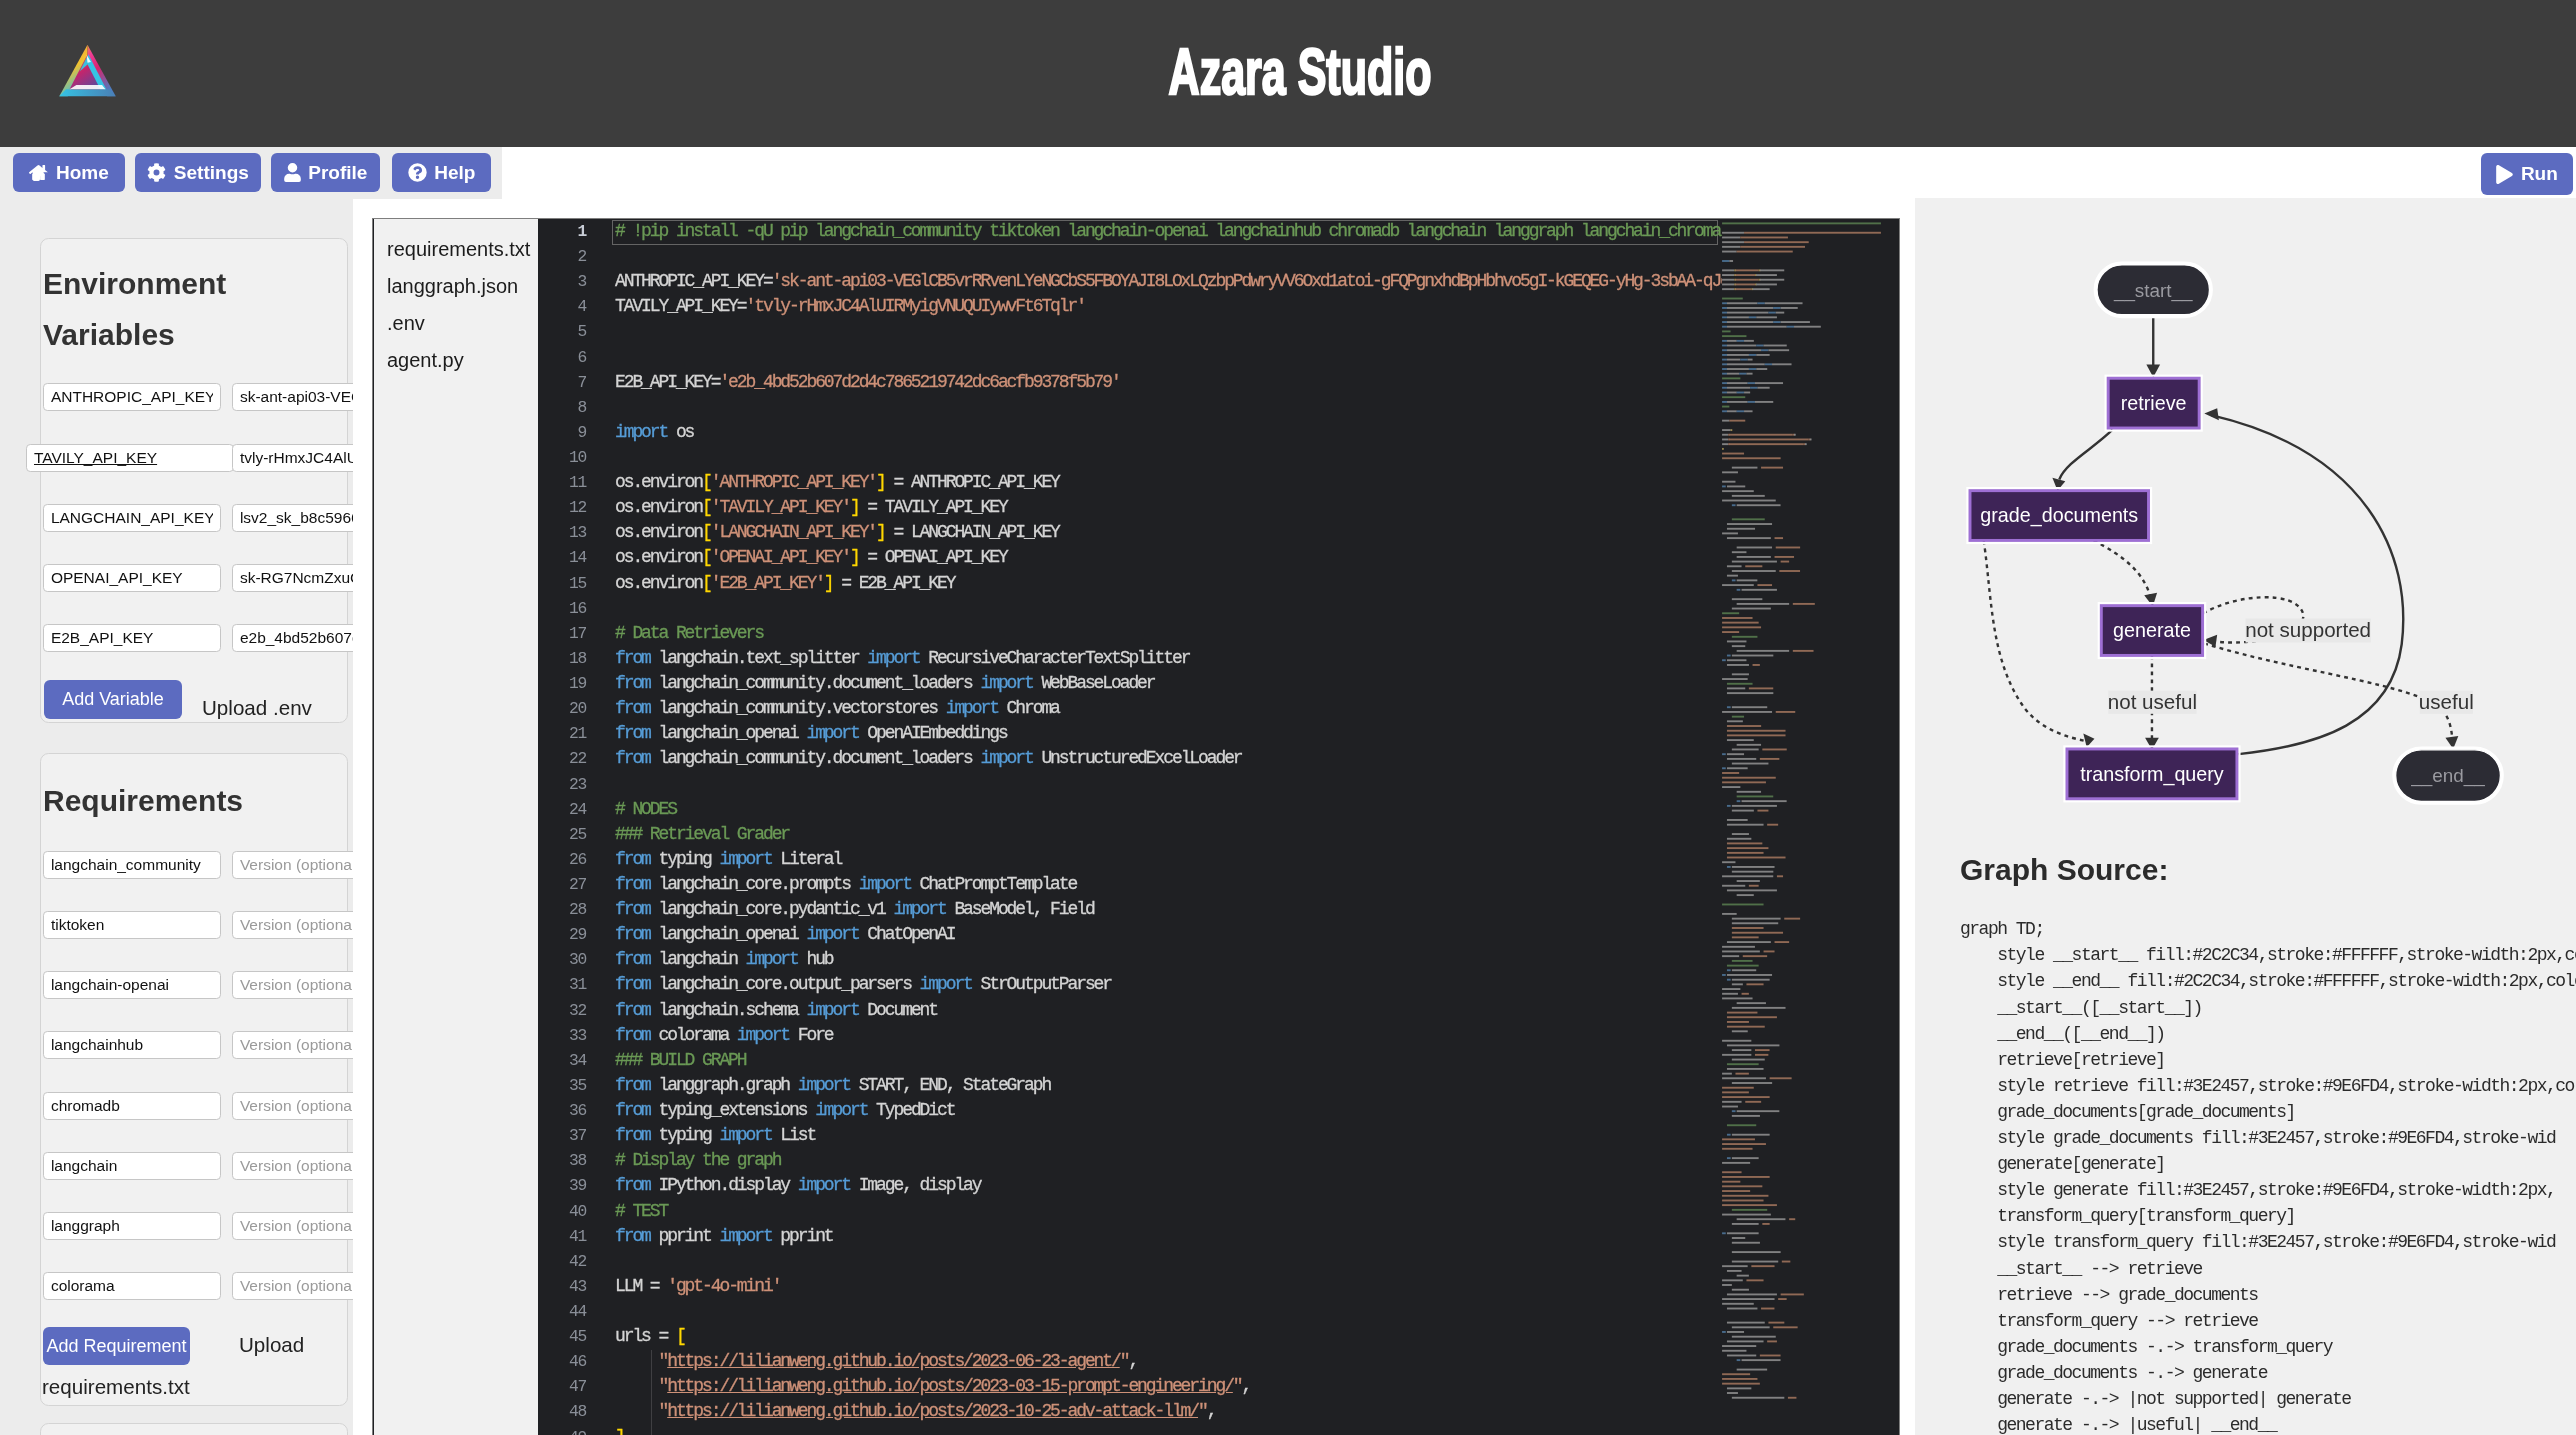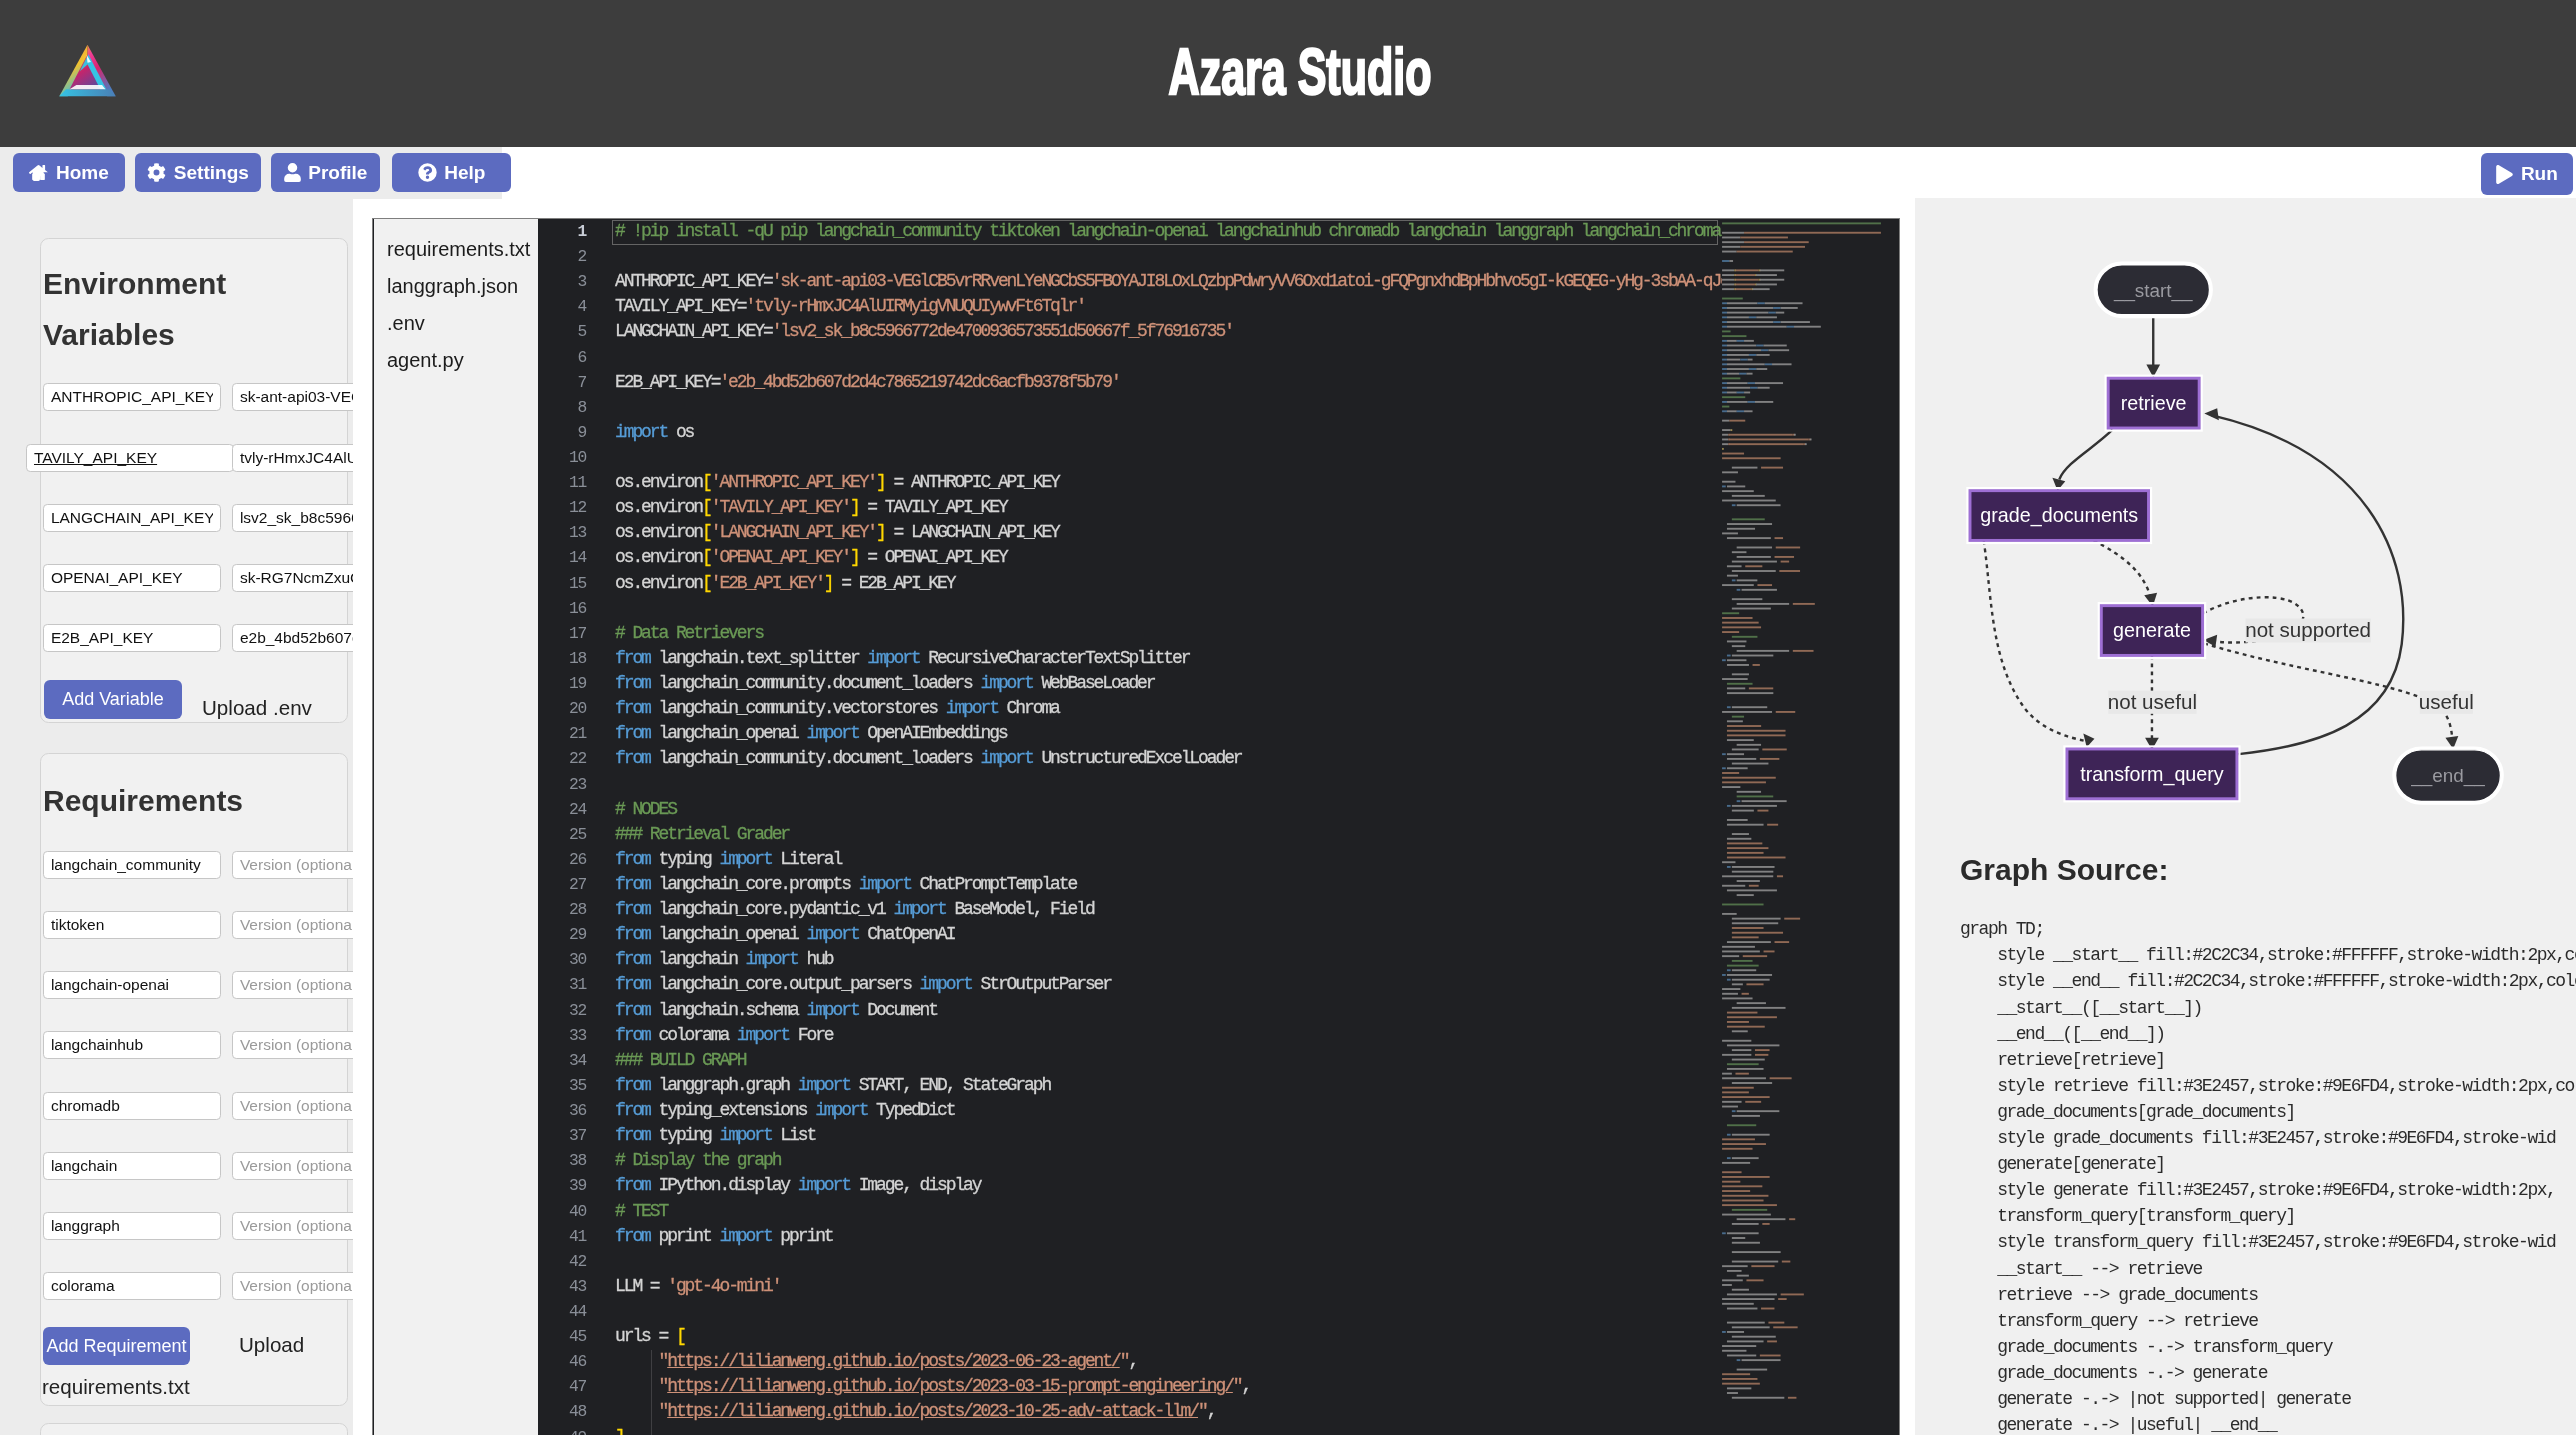--- a/index.html
+++ b/index.html
@@ -91,21 +91,21 @@
       <path d="M487.4 315.7l-42.6-24.6c4.3-23.2 4.3-47 0-70.2l42.6-24.6a12 12 0 0 0 5.5-14 246.8 246.8 0 0 0-54.7-94.6 12 12 0 0 0-14.8-2.3l-42.6 24.6a192.6 192.6 0 0 0-60.8-35.1V25.8a12 12 0 0 0-9.4-11.7 249.2 249.2 0 0 0-109.2 0 12 12 0 0 0-9.4 11.7v49.2a198.7 198.7 0 0 0-60.8 35.1L88.7 85.5a11.8 11.8 0 0 0-14.8 2.3 245.3 245.3 0 0 0-54.7 94.6 12 12 0 0 0 5.5 14l42.6 24.6a194.3 194.3 0 0 0 0 70.2l-42.6 24.6a12 12 0 0 0-5.5 14 246.8 246.8 0 0 0 54.7 94.6 12 12 0 0 0 14.8 2.3l42.6-24.6a192.6 192.6 0 0 0 60.8 35.1v49.2a12 12 0 0 0 9.4 11.7 249.2 249.2 0 0 0 109.2 0 12 12 0 0 0 9.4-11.7v-49.2a198.7 198.7 0 0 0 60.8-35.1l42.6 24.6a11.8 11.8 0 0 0 14.8-2.3 245.3 245.3 0 0 0 54.7-94.6 12 12 0 0 0-5.5-14zM256 336a80 80 0 1 1 80-80 80.1 80.1 0 0 1-80 80z"></path>
     </svg>
     <span>Settings</span>
   </div>
 <div class="btn nbt" style="left:271px;width:109px">
     <svg width="17" height="19" viewBox="0 0 448 512" fill="#fff">
       <path d="M224 256a128 128 0 1 0-128-128 128 128 0 0 0 128 128zm89.6 32h-16.7a174.1 174.1 0 0 1-145.8 0h-16.7A134.4 134.4 0 0 0 0 422.4V464a48 48 0 0 0 48 48h352a48 48 0 0 0 48-48v-41.6A134.4 134.4 0 0 0 313.6 288z"></path>
     </svg>
     <span>Profile</span>
   </div>
-<div class="btn nbt" style="left:392px;width:119px">
+<div class="btn nbt" style="left:392px;width:99px">
     <svg width="19" height="19" viewBox="0 0 512 512" fill="#fff">
       <path d="M504 256a248 248 0 1 1-496 0 248 248 0 0 1 496 0zM262.7 90c-54.5 0-89.3 23-116.5 63.8a12 12 0 0 0 2.7 16.2l34.7 26.3a12 12 0 0 0 16.7-2.1c17.9-22.7 30.1-35.8 57.3-35.8 20.4 0 45.7 13.1 45.7 33 0 15-12.4 22.7-32.5 34C247.1 238.5 216 254.9 216 296v4a12 12 0 0 0 12 12h56a12 12 0 0 0 12-12v-1.3c0-28.5 83.2-29.6 83.2-106.7 0-58-60.2-102-116.5-102zM256 338a46 46 0 1 0 46 46 46.1 46.1 0 0 0-46-46z"></path>
     </svg>
     <span>Help</span>
   </div>
 <div class="btn nbt" style="left:2481px;width:92px;height:42px">
     <svg width="17" height="19" viewBox="0 0 448 512" fill="#fff">
       <path d="M424.4 214.7L72.4 6.6C43.8-10.3 0 6.1 0 47.9V464c0 37.5 40.7 60.1 72.4 41.3l352-208c31.4-18.5 31.5-64.1 0-82.6z"></path>
     </svg>
     <span>Run</span>
@@ -160,21 +160,20 @@
 <div id="curline"></div>
 <div id="codeclip">
 <div class="ln act" style="top:0px">1</div>
 <div class="cl" style="top:0px"><span class="c"># !pip install -qU pip langchain_community tiktoken langchain-openai langchainhub chromadb langchain langgraph langchain_chroma gpt4all fastembed tavily-python beautifulsoup4</span></div>
 <div class="ln" style="top:25px">2</div>
 <div class="ln" style="top:50px">3</div>
 <div class="cl" style="top:50px"><span class="t">ANTHROPIC_API_KEY=</span><span class="s">'sk-ant-api03-VEGlCB5vrRRvenLYeNGCbS5FBOYAJI8LOxLQzbpPdwryVV6Oxd1atoi-gFQPgnxhdBpHbhvo5gI-kGEQEG-yHg-3sbAA-qJcGOAA'</span></div>
 <div class="ln" style="top:75px">4</div>
 <div class="cl" style="top:75px"><span class="t">TAVILY_API_KEY=</span><span class="s">'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'</span></div>
 <div class="ln" style="top:100px">5</div>
-<div class="cl" style="top:100px"><span class="t">LANGCHAIN_API_KEY=</span><span class="s">'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'</span></div>
 <div class="ln" style="top:126px">6</div>
 <div class="ln" style="top:151px">7</div>
 <div class="cl" style="top:151px"><span class="t">E2B_API_KEY=</span><span class="s">'e2b_4bd52b607d2d4c7865219742dc6acfb9378f5b79'</span></div>
 <div class="ln" style="top:176px">8</div>
 <div class="ln" style="top:201px">9</div>
 <div class="cl" style="top:201px"><span class="k">import</span><span class="t"> os</span></div>
 <div class="ln" style="top:226px">10</div>
 <div class="ln" style="top:251px">11</div>
 <div class="cl" style="top:251px"><span class="t">os.environ</span><span class="b">[</span><span class="s">'ANTHROPIC_API_KEY'</span><span class="b">]</span><span class="t"> = ANTHROPIC_API_KEY</span></div>
 <div class="ln" style="top:276px">12</div>

